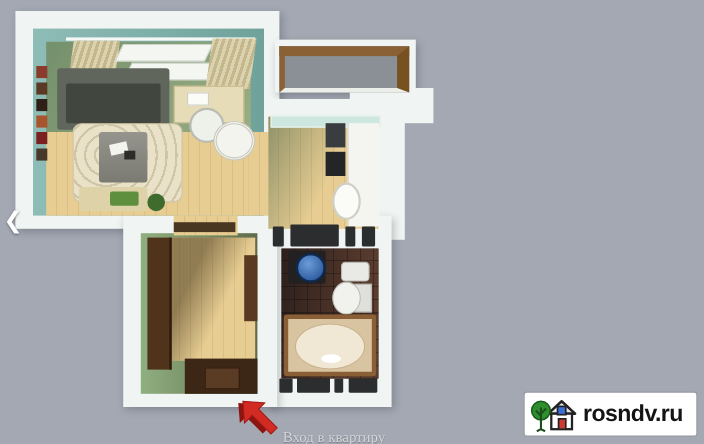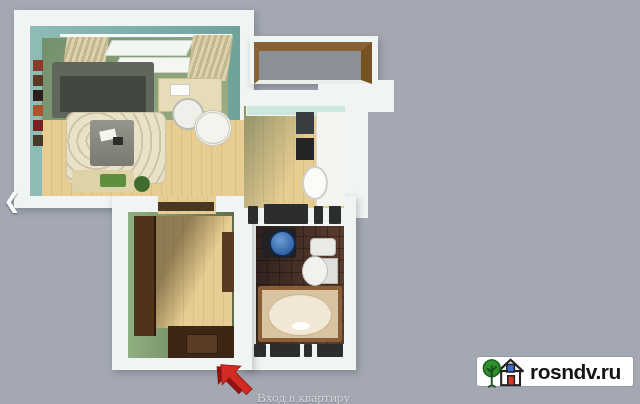--- a/index.html
+++ b/index.html
@@ -94,21 +94,21 @@
   #hl-door-r{left:222px;top:232px;width:12px;height:60px;background:#5a3a20;}
   #hl-entry{left:168px;top:326px;width:66px;height:32px;background:#3c2716;}
   #hl-mat{left:186px;top:334px;width:30px;height:18px;background:#5a3b24;border:1px solid #2e1b0c;}
 
   
   #chevron{left:2px;top:188px;width:20px;height:26px;color:#fdfdfd;font-size:21px;line-height:26px;
            text-align:center;cursor:pointer;text-shadow:0 1px 2px rgba(60,65,75,0.7);background:none;border:none;padding:0;}
   #entr-arrow{left:212px;top:358px;width:46px;height:42px;transform:rotate(45deg);}
   #entr-label{left:257px;top:390px;font-family:"Liberation Serif",serif;font-size:13.5px;color:#d6d9dd;
               text-shadow:0 1px 1px rgba(70,75,85,0.55);white-space:nowrap;}
-  #watermark{left:477px;top:357px;width:156px;height:29px;background:#ffffff;border-radius:2px;
+  #watermark{left:477px;top:357px;width:156px;height:39px;background:#ffffff;border-radius:2px;
              display:flex;align-items:center;padding-left:5px;box-sizing:border-box;box-shadow:0 0 0 1px rgba(0,0,0,0.08);}
   #wm-site{font-size:21px;font-weight:bold;color:#141414;letter-spacing:-0.5px;margin-left:4px;}
 </style>
 </head>
 <body>
 
 <div id="screen">
 
   <div>
 

